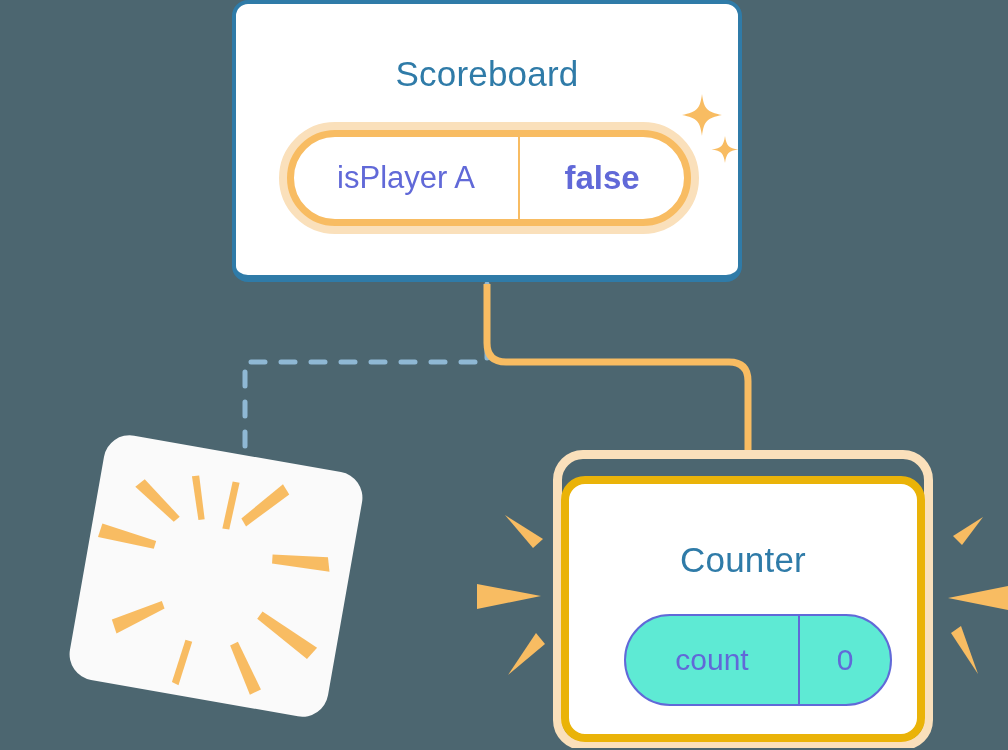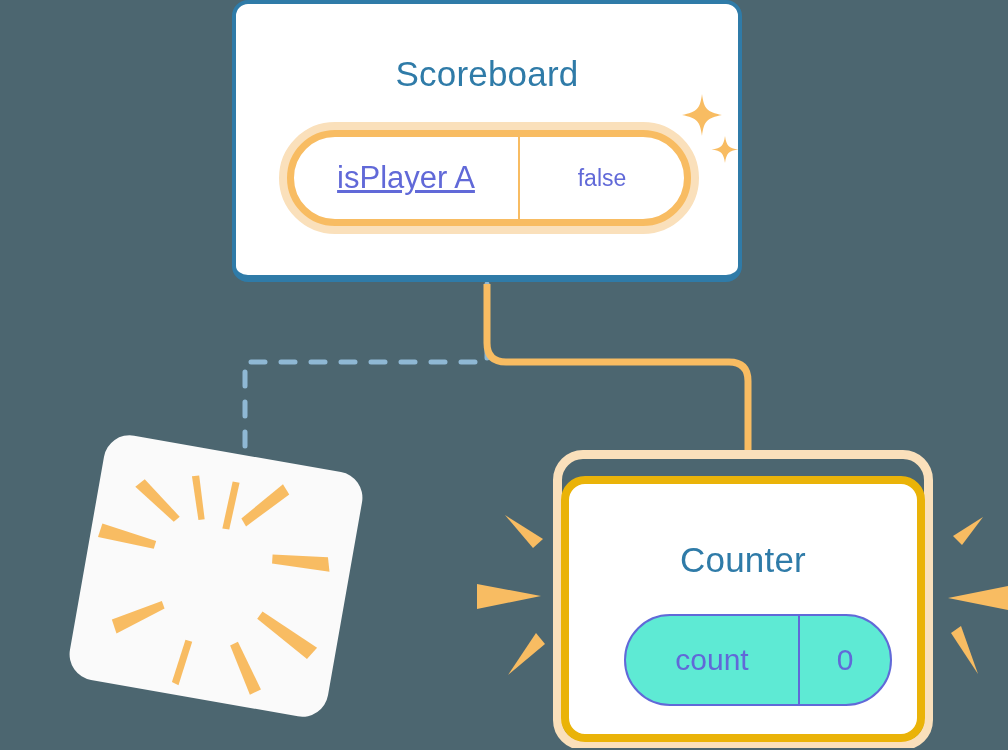--- a/index.html
+++ b/index.html
@@ -78,26 +78,25 @@
     align-items: center;
     justify-content: center;
     color: #6169d8;
     box-sizing: border-box;
   }
   .pill-hl-inner .cell-key {
     flex: 0 0 226px;
     font-size: 31px;
     font-weight: 400;
     border-right: 2px solid #f8bc62;
-    text-decoration: underline;
   }
   .pill-hl-inner .cell-val {
     flex: 1 1 auto;
-    font-size: 23px;
-    font-weight: 400;
+    font-size: 33px;
+    font-weight: 700;
   }
 
   
   .sparkles {
     position: absolute;
     left: 676px;
     top: 92px;
     width: 70px;
     height: 80px;
     z-index: 5;

